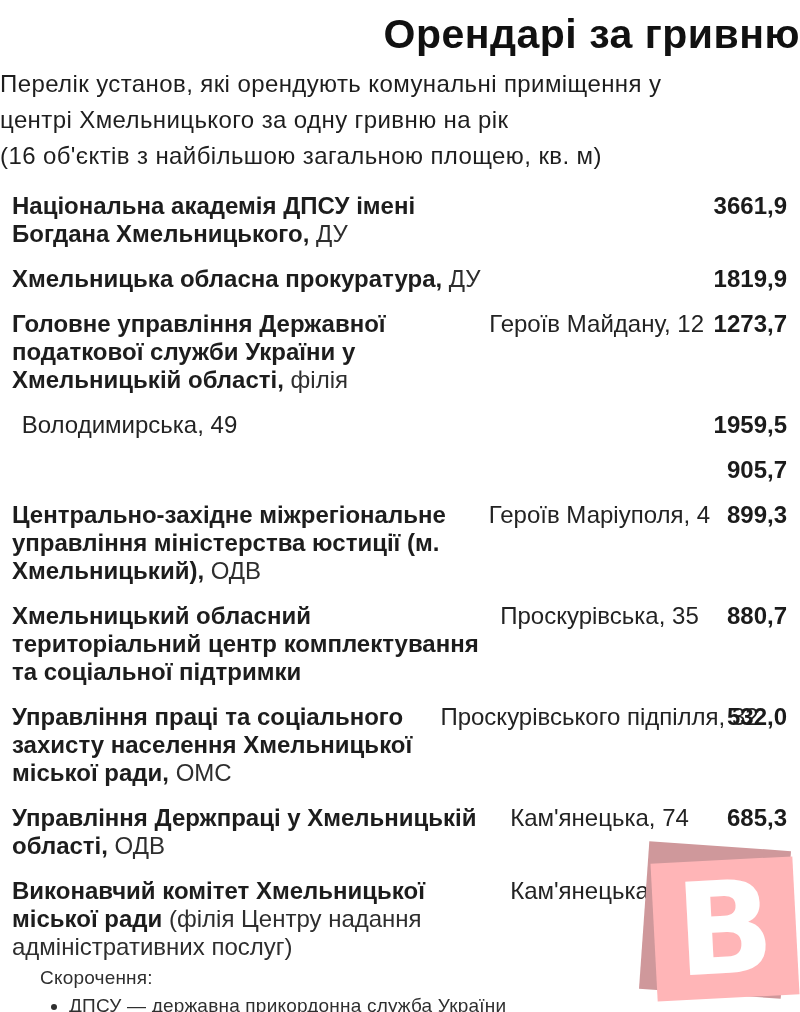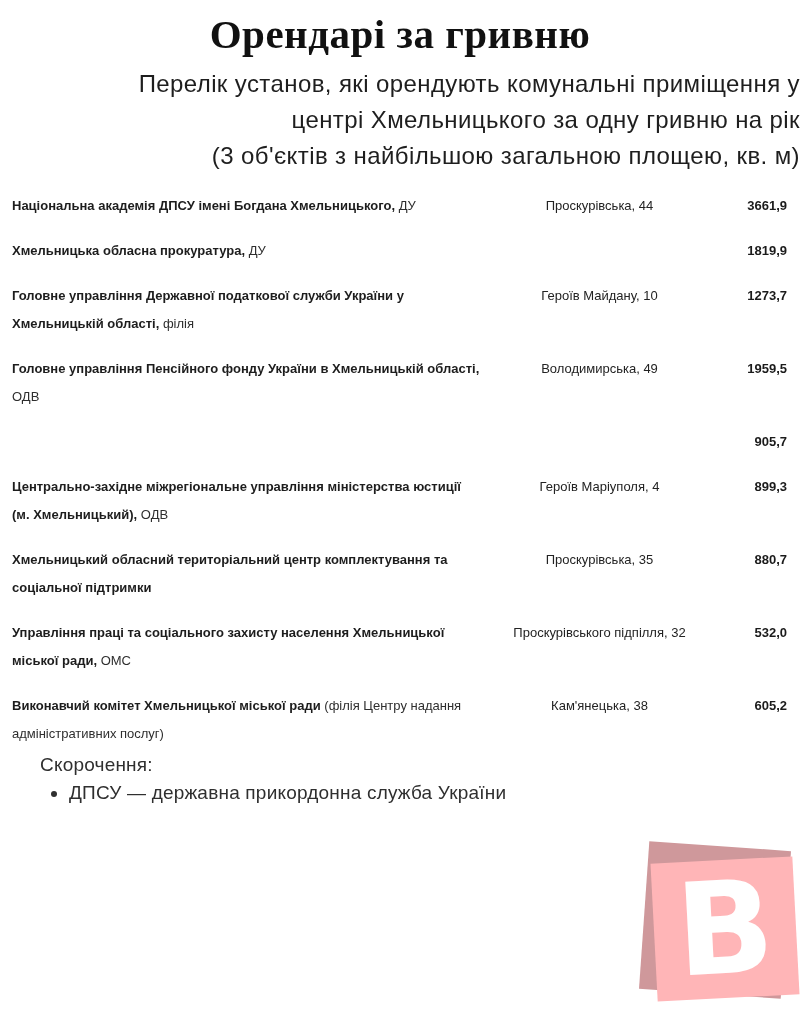--- a/index.html
+++ b/index.html
@@ -9,41 +9,40 @@
     font-family:"Liberation Sans","DejaVu Sans",sans-serif;
     color:#1e1e1e;
     position:relative;
     overflow:hidden;
   }
   .page { width:800px; height:1012px; position:relative; }
 
   
   .title {
     margin:0; padding-top:8px;
-    text-align:center;
+    text-align:right;
     font-size:41px; line-height:52px;
     font-weight:700; letter-spacing:0.5px;
     color:#111;
-    font-family:Liberation Serif, serif;
   }
   .subtitle {
     margin:6px 0 0;
-    text-align:right;
+    text-align:left;
     font-size:24px; line-height:36px;
     font-weight:400; letter-spacing:0.4px;
     color:#1e1e1e;
   }
   .sub-line { display:block; }
 
   
   .table { margin-top:18px; padding:0 13px 0 12px; }
   .row {
     display:flex; align-items:flex-start;
     margin-bottom:17px;
-    font-size:13px; line-height:28px;
+    font-size:24px; line-height:28px;
   }
   .row:last-child { margin-bottom:0; }
   .cell-name { width:470px; }
   .nm  { font-weight:700; color:#1d1d1d; }
   .sfx { font-weight:400; color:#2e2e2e; }
   .cell-addr { width:235px; display:flex; justify-content:center; }
   .cell-addr span { white-space:nowrap; font-weight:400; color:#232323; }
   .cell-area {
     flex:1; text-align:right;
     font-weight:700; white-space:nowrap; color:#1b1b1b;
@@ -77,49 +76,45 @@
 </head>
 <body>
 
 <div class="page">
 
   <header>
     <h1 class="title">Орендарі за гривню</h1>
     <p class="subtitle">
       <span class="sub-line">Перелік установ, які орендують комунальні приміщення у</span>
       <span class="sub-line">центрі Хмельницького за одну гривню на рік</span>
-      <span class="sub-line">(3 об'єктів з найбільшою загальною площею, кв. м)</span>
+      <span class="sub-line">(16 об'єктів з найбільшою загальною площею, кв. м)</span>
     </p>
   </header>
 
   <main class="table">
 
     <div class="row">
       <div class="cell-name"><span class="nm">Національна академія ДПСУ імені Богдана Хмельницького,</span> <span class="sfx">ДУ</span></div>
-      <div class="cell-addr">
-          <span>Проскурівська, 44</span>
-        </div>
       <div class="cell-area">3661,9</div>
     </div>
 
     <div class="row">
       <div class="cell-name"><span class="nm">Хмельницька обласна прокуратура,</span> <span class="sfx">ДУ</span></div>
       <div class="cell-area">1819,9</div>
     </div>
 
     <div class="row">
       <div class="cell-name"><span class="nm">Головне управління Державної податкової служби України у Хмельницькій області,</span> <span class="sfx">філія</span></div>
       <div class="cell-addr">
-          <span>Героїв Майдану, 10</span>
+          <span>Героїв Майдану, 12</span>
         </div>
       <div class="cell-area">1273,7</div>
     </div>
 
     <div class="row">
-      <div class="cell-name"><span class="nm">Головне управління Пенсійного фонду України в Хмельницькій області,</span> <span class="sfx">ОДВ</span></div>
       <div class="cell-addr">
           <span>Володимирська, 49</span>
         </div>
       <div class="cell-area">1959,5</div>
     </div>
 
     <div class="row">
       <div class="cell-area">905,7</div>
     </div>
 
@@ -140,20 +135,27 @@
     </div>
 
     <div class="row">
       <div class="cell-name"><span class="nm">Управління праці та соціального захисту населення Хмельницької міської ради,</span> <span class="sfx">ОМС</span></div>
       <div class="cell-addr">
           <span>Проскурівського підпілля, 32</span>
         </div>
       <div class="cell-area">532,0</div>
     </div>
 
+    <div class="row">
+      <div class="cell-name"><span class="nm">Управління Держпраці у Хмельницькій області,</span> <span class="sfx">ОДВ</span></div>
+      <div class="cell-addr">
+          <span>Кам'янецька, 74</span>
+        </div>
+      <div class="cell-area">685,3</div>
+    </div>
 
     <div class="row">
       <div class="cell-name"><span class="nm">Виконавчий комітет Хмельницької міської ради</span> <span class="sfx">(філія Центру надання адміністративних послуг)</span></div>
       <div class="cell-addr">
           <span>Кам'янецька, 38</span>
         </div>
       <div class="cell-area">605,2</div>
     </div>
 
   </main>

